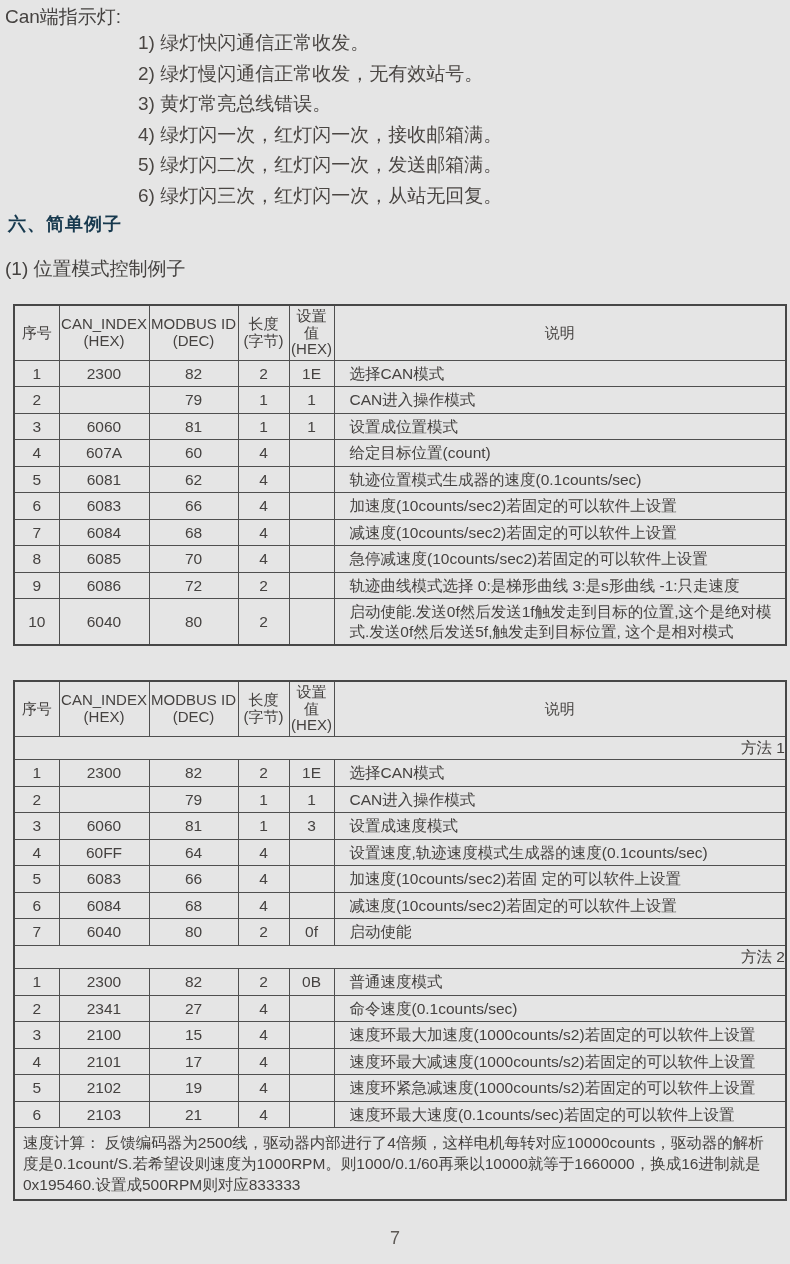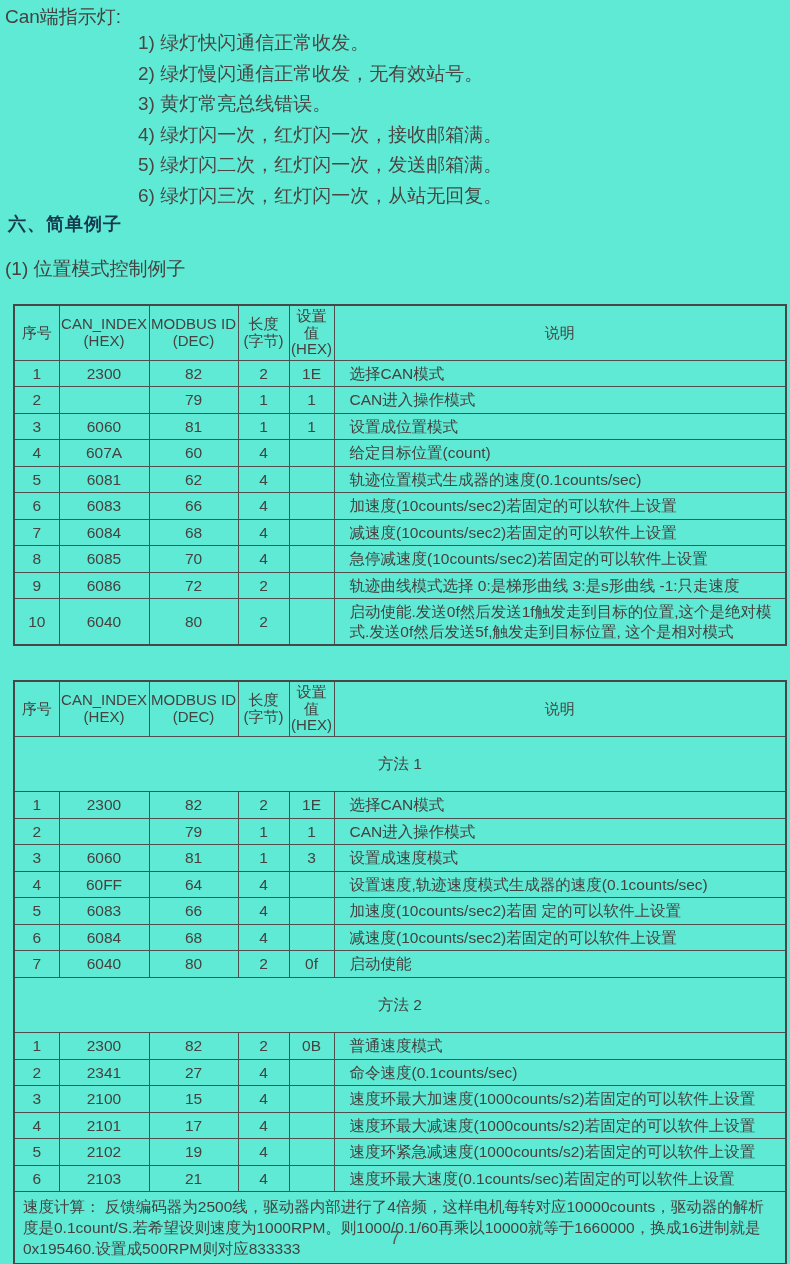--- a/index.html
+++ b/index.html
@@ -1,20 +1,20 @@
 <!DOCTYPE html>
 <html><head>
 <meta charset="utf-8">
 <style>
   * { margin:0; padding:0; box-sizing:border-box; }
   html,body { background:#ffffff; }
   .page {
     position:relative;
     width:790px; height:1264px;
-    background:#5eead4;
+    background:#e5e5e5;
     font-family:"Liberation Sans","DejaVu Sans",sans-serif;
     color:#454240;
     overflow:hidden;
   }
   .intro-title {
     position:absolute; left:5px; top:4px;
     font-size:19px; color:#454240;
   }
   .indicator-list {
     position:absolute; left:138px; top:28px;
@@ -48,21 +48,21 @@
   }
   td.num {
     text-align:center; padding:3px 2px; line-height:19.5px;
     vertical-align:middle;
   }
   td.desc {
     text-align:left; padding:3px 4px 3px 15px; line-height:19.5px;
     vertical-align:middle;
   }
   td.section {
-    text-align:center; padding:18px 0; line-height:18.5px;
+    text-align:right; padding:2px 0; line-height:18.5px;
     vertical-align:middle;
     margin-top:39px;
   }
   td.note {
     text-align:left; padding:4px 8px; line-height:21px;
     vertical-align:middle;
   }
   .page-number {
     position:absolute; left:0; top:1228px; width:100%;
     text-align:center; font-size:18px; color:#5d5955;

